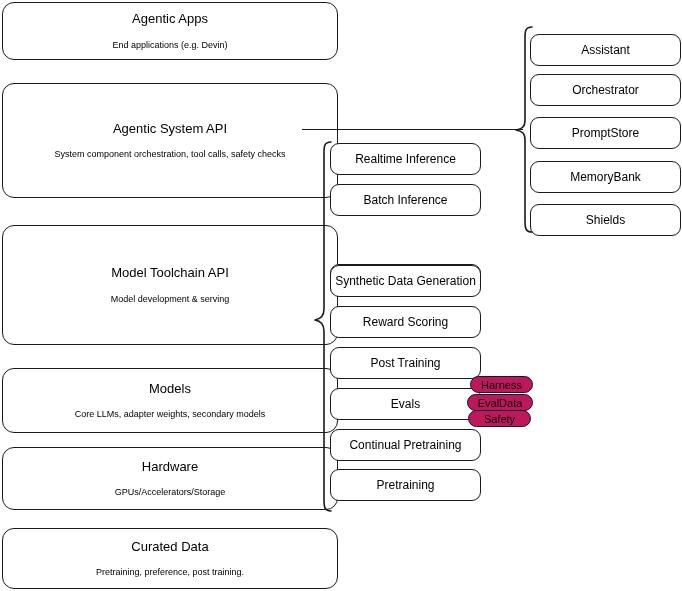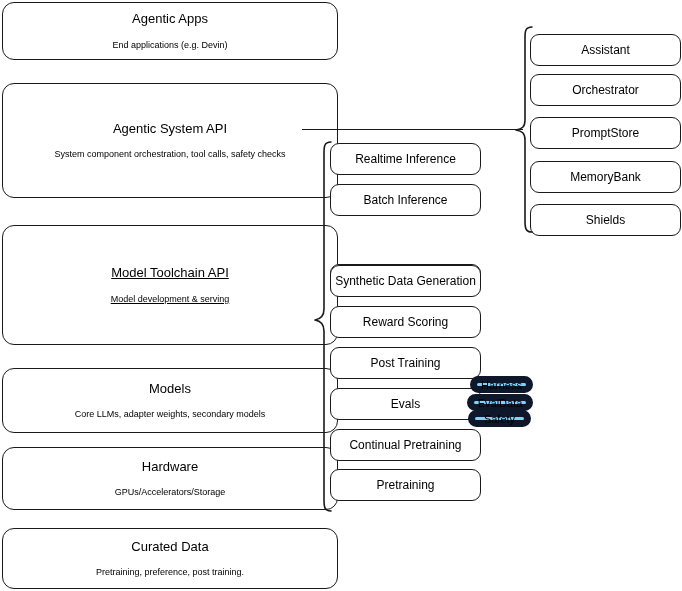--- a/index.html
+++ b/index.html
@@ -66,22 +66,22 @@
   }
   .chip.right {
     left: 530px;
     width: 151px;
   }
 
   
   .pill {
     position: absolute;
     box-sizing: border-box;
-    background: #7dd3fc;
-    border: 7px solid #0f172a;
+    background: #be185d;
+    border: 1px solid #0f172a;
     border-radius: 999px;
     height: 17px;
     display: flex;
     align-items: center;
     justify-content: center;
     font-size: 11px;
     z-index: 5;
   }
 
   
@@ -105,21 +105,21 @@
   <div class="node layer" style="top:2px; height:58px;">
     <div class="node-title">Agentic Apps</div>
     <div class="node-sub">End applications (e.g. Devin)</div>
   </div>
 
   <div class="node layer" style="top:83px; height:115px;">
     <div class="node-title">Agentic System API</div>
     <div class="node-sub">System component orchestration, tool calls, safety checks</div>
   </div>
 
-  <div class="node layer" style="top:225px; height:120px;text-decoration:underline;">
+  <div class="node layer" style="top:225px; height:120px;">
     <div class="node-title">Model Toolchain API</div>
     <div class="node-sub">Model development &amp; serving</div>
   </div>
 
   <div class="node layer" style="top:368px; height:65px;">
     <div class="node-title">Models</div>
     <div class="node-sub">Core LLMs, adapter weights, secondary models</div>
   </div>
 
   <div class="node layer" style="top:447px; height:63px;">

